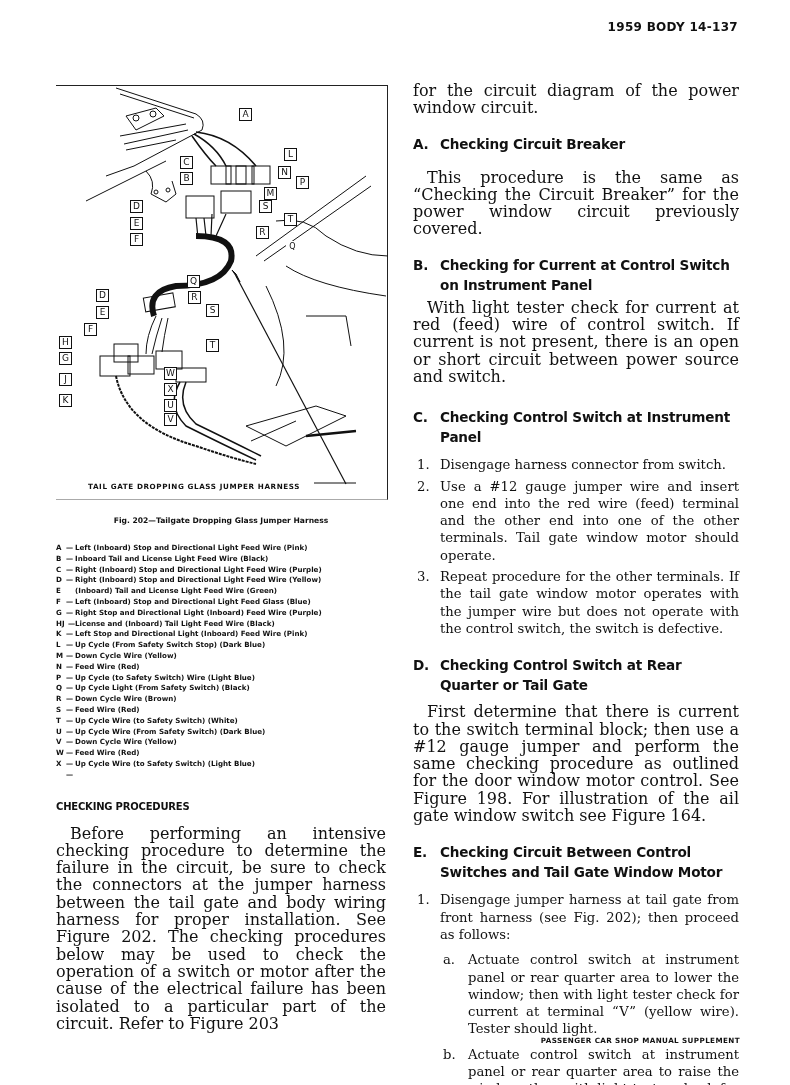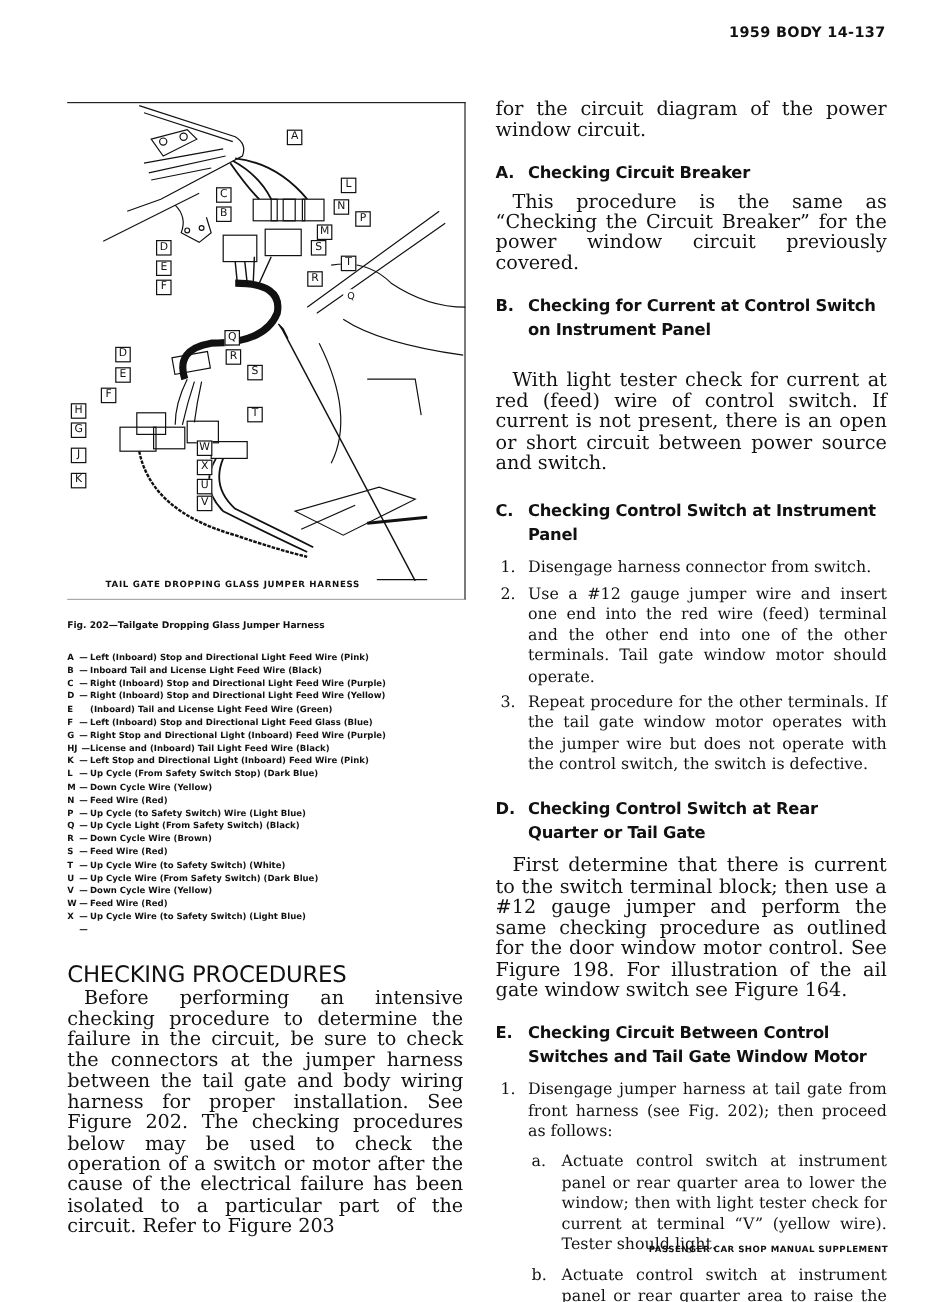--- a/index.html
+++ b/index.html
@@ -24,36 +24,36 @@
     .figure svg { position: absolute; left: 0; top: 0; }
     .fig-inline-caption {
       position: absolute; left: 32px; bottom: 8px;
       font-family: "DejaVu Sans", sans-serif; font-weight: bold; font-size: 7.2px; letter-spacing: 0.6px;
     }
     .callout {
       position: absolute; width: 13px; height: 13px; border: 1px solid #111; background: #fff;
       font-family: "DejaVu Sans", sans-serif; font-size: 9px; line-height: 11px; text-align: center;
     }
     .fig-caption {
-      margin-top: 16px; 
+      margin-top: 16px; text-align: center;
       font-family: "DejaVu Sans", sans-serif; font-weight: bold; font-size: 7.6px;
     }
     .legend { margin-top: 18px; font-family: "DejaVu Sans", sans-serif; font-weight: bold; font-size: 7.1px; line-height: 10.8px; }
     .legend-row { display: flex; white-space: nowrap; }
     .legend-key { width: 10px; flex: none; }
     .legend-dash { width: 9px; flex: none; }
 
     .body-text { font-size: 16px; line-height: 17.3px; text-align: justify; text-indent: 14px; }
     .section-heading {
-      font-family: "DejaVu Sans", sans-serif; font-weight: normal; font-size: 19px; letter-spacing: -0.2px;
+      font-family: "DejaVu Sans", sans-serif; font-weight: bold; font-size: 10px; letter-spacing: -0.2px;
     }
 
     .left-para1 { margin-top: 26px; }
     .left-heading { margin-top: 20px; }
-    .left-para2 { }
+    .left-para2 { margin-top: 13px; }
 
     
     .right-col { position: absolute; left: 413px; top: 82px; width: 326px; }
     .right-col .body-text { text-indent: 14px; }
     .sub-heading {
       font-family: "DejaVu Sans", sans-serif; font-weight: bold; font-size: 13.6px; line-height: 20px;
       display: flex; letter-spacing: -0.2px;
     }
     .sub-heading .letter { width: 27px; flex: none; }
     .ordered-item { display: flex; font-size: 13.2px; line-height: 17.3px; text-align: justify; }
@@ -277,27 +277,27 @@
   <p class="body-text left-para2">Before performing an intensive checking procedure to determine the failure in the circuit, be sure to check the connectors at the jumper harness between the tail gate and body wiring harness for proper installation. See Figure 202. The checking procedures below may be used to check the operation of a switch or motor after the cause of the electrical failure has been isolated to a particular part of the circuit. Refer to Figure 203</p>
 </div>
 
 <div class="right-col">
   <p class="body-text" style="text-indent:0">for the circuit diagram of the power window circuit.</p>
 
   <div class="sub-heading" style="margin-top:17px">
     <span class="letter">A.</span>
       <span>Checking Circuit Breaker</span>
   </div>
-  <p class="body-text" style="margin-top:5px">This procedure is the same as “Checking the Circuit Breaker” for the power window circuit previously covered.</p>
+  <p class="body-text" style="margin-top:15px">This procedure is the same as “Checking the Circuit Breaker” for the power window circuit previously covered.</p>
 
   <div class="sub-heading" style="margin-top:17px">
     <span class="letter">B.</span>
       <span>Checking for Current at Control Switch on Instrument Panel</span>
   </div>
-  <p class="body-text" style="margin-top:23px">With light tester check for current at red (feed) wire of control switch. If current is not present, there is an open or short circuit between power source and switch.</p>
+  <p class="body-text" style="margin-top:4px">With light tester check for current at red (feed) wire of control switch. If current is not present, there is an open or short circuit between power source and switch.</p>
 
   <div class="sub-heading" style="margin-top:22px">
     <span class="letter">C.</span>
       <span>Checking Control Switch at Instrument Panel</span>
   </div>
   <div style="margin-top:9px">
     <div class="ordered-item">
         <span class="num">1.</span>
         <span class="txt">Disengage harness connector from switch.</span>
       </div>

